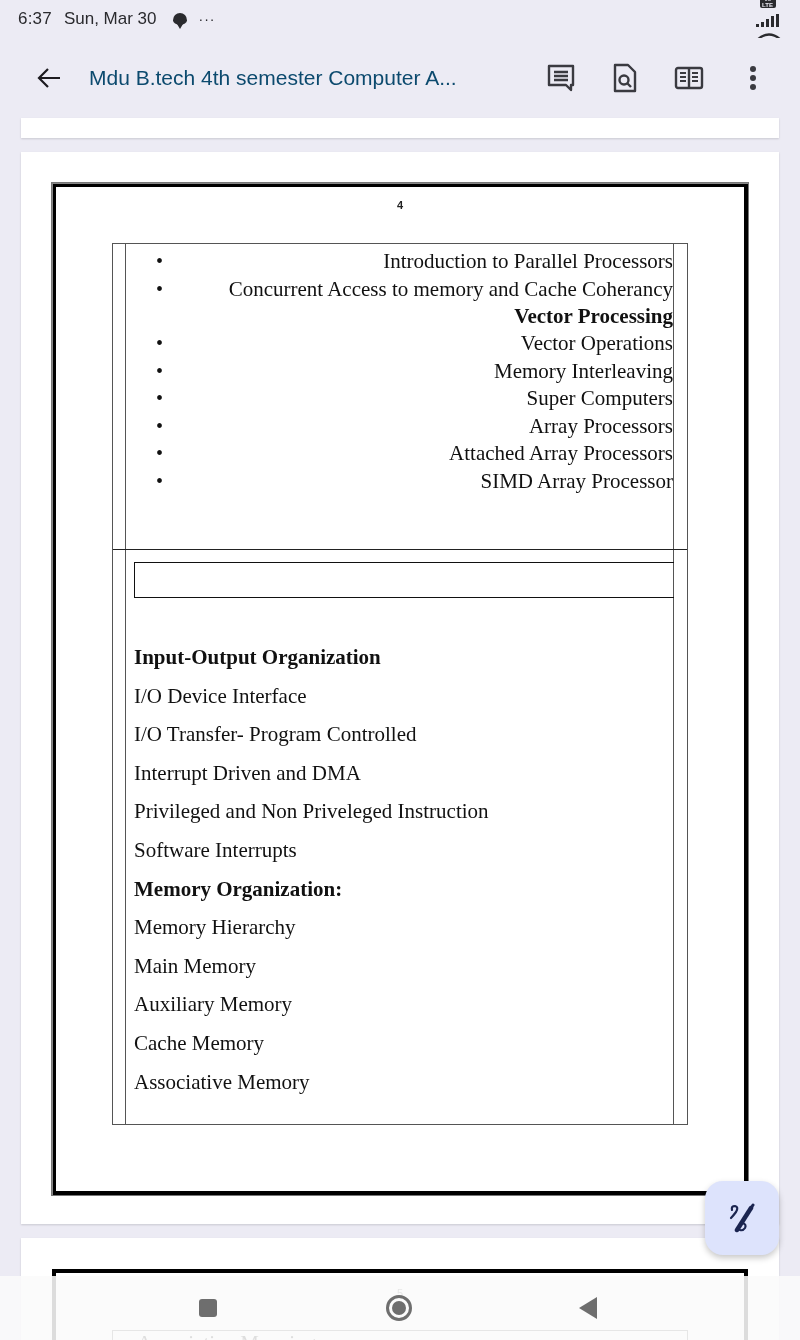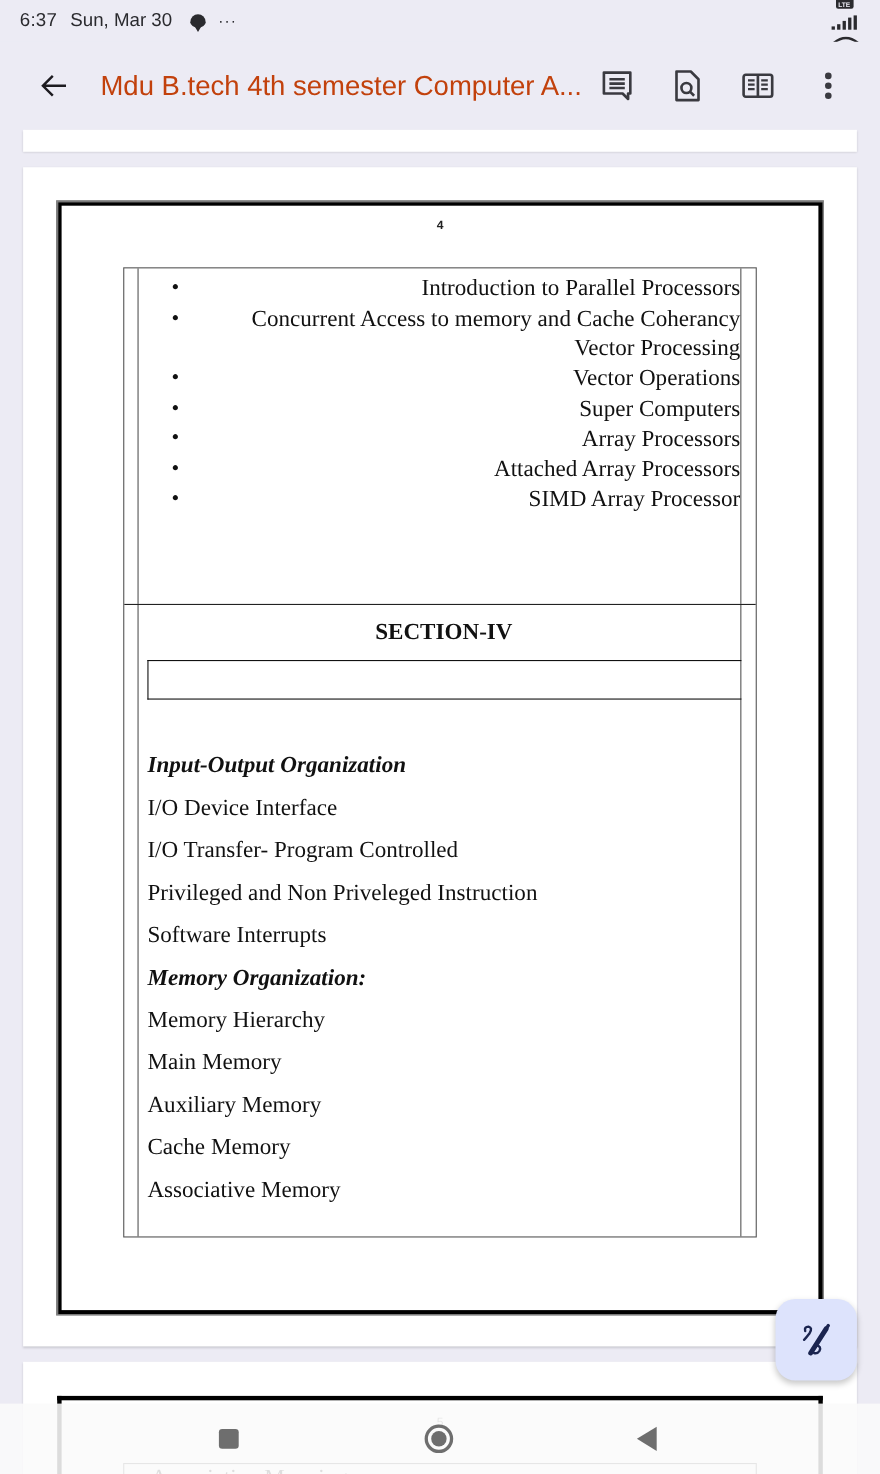--- a/index.html
+++ b/index.html
@@ -33,21 +33,21 @@
   .battery .tip { width: 2px; height: 5px; background: #2a2a2e; margin-left: 1px; }
   .battery-pct { font-size: 17px; }
   .battery-pct small { font-size: 10px; }
 
   
   .app-bar {
     position: absolute; left: 0; top: 38px; width: 800px; height: 80px;
     background: #ecebf4; display: flex; align-items: center;
   }
   .back-btn { width: 48px; height: 48px; margin-left: 25px; display: flex; align-items: center; justify-content: center; cursor: pointer; }
-  .doc-title { font-size: 25px; color: #c2410c; margin-left: 16px; white-space: nowrap; width: 440px; overflow: hidden; text-align: right; }
+  .doc-title { font-size: 21px; color: #0c4a6e; margin-left: 16px; white-space: nowrap; width: 440px; overflow: hidden; }
   .toolbar { display: flex; align-items: center; margin-left: 0px; }
   .tool-btn { width: 64px; height: 48px; display: flex; align-items: center; justify-content: center; cursor: pointer; }
 
   
   .page {
     position: absolute; left: 21px; width: 758px; background: #ffffff;
     box-shadow: 0 1px 2px rgba(0,0,0,0.15);
   }
   .page-prev { top: 118px; height: 20px; }
   .page-4 { top: 152px; height: 1072px; }
@@ -70,28 +70,28 @@
   .syl-row + .syl-row { border-top: 1px solid #222; }
   .col-a { width: 13px; border-right: 1px solid #555; }
   .col-b { flex: 1; padding: 0 0 0 8px; position: relative; }
   .col-c { width: 14px; border-left: 1px solid #555; }
 
   .row1 { height: 305px; text-align: right; }
   .row1 .col-b { padding-top: 4px; }
   .bl { list-style: none; padding-left: 22px; }
   .bl li { font-size: 21px; line-height: 27.5px; position: relative; padding-left: 24px; }
   .bl li::before { content: "\2022"; position: absolute; left: 0; top: 0; font-size: 20px; }
-  .sec-head { font-size: 21px; font-weight: normal; line-height: 27px; }
+  .sec-head { font-size: 21px; font-weight: bold; line-height: 27px; }
 
   .row2 { height: 575px; }
   .section-title { text-align: center; font-weight: bold; font-size: 21px; margin-top: 12px; height: 26px; }
   .empty-box { margin-top: 12px; height: 36px; border: 1px solid #111; border-right: none; margin-right: -1px; }
   .io-list { margin-top: 40px; }
   .io-list div { font-size: 21px; line-height: 38.6px; }
-  .io-list .b { font-weight: bold; font-style: italic; }
+  .io-list .b { font-weight: bold; }
 
   
   .frame5 {
     position: absolute; left: 31px; top: 31px; width: 696px; height: 200px;
     border: 4px solid #000; border-bottom: none;
   }
   .page5-num { position: absolute; top: 49px; left: 0; width: 100%; text-align: center; font-size: 11px; color: #555; }
   .peek-table { position: absolute; left: 91px; top: 92px; width: 576px; height: 40px; border: 1px solid #555; font-family: "Liberation Serif", serif; font-size: 21px; padding-left: 24px; color: #111; }
 
   
@@ -206,38 +206,39 @@
     <div class="syl-row row1">
       <div class="col-a"></div>
       <div class="col-b">
         <ul class="bl">
           <li>Introduction to Parallel Processors</li>
           <li>Concurrent Access to memory and Cache Coherancy</li>
         </ul>
         <div class="sec-head">Vector Processing</div>
         <ul class="bl">
           <li>Vector Operations</li>
+          <li>Memory Interleaving</li>
           <li>Super Computers</li>
           <li>Array Processors</li>
           <li>Attached Array Processors</li>
           <li>SIMD Array Processor</li>
         </ul>
       </div>
       <div class="col-c"></div>
     </div>
 
     <div class="syl-row row2">
       <div class="col-a"></div>
       <div class="col-b">
-        <div class="section-title">SECTION-IV</div>
         <div class="empty-box"></div>
         <div class="io-list">
           <div class="b">Input-Output Organization</div>
           <div>I/O Device Interface</div>
           <div>I/O Transfer- Program Controlled</div>
+          <div>Interrupt Driven and DMA</div>
           <div>Privileged and Non Priveleged Instruction</div>
           <div>Software Interrupts</div>
           <div class="b">Memory Organization:</div>
           <div>Memory Hierarchy</div>
           <div>Main Memory</div>
           <div>Auxiliary Memory</div>
           <div>Cache Memory</div>
           <div>Associative Memory</div>
         </div>
       </div>

